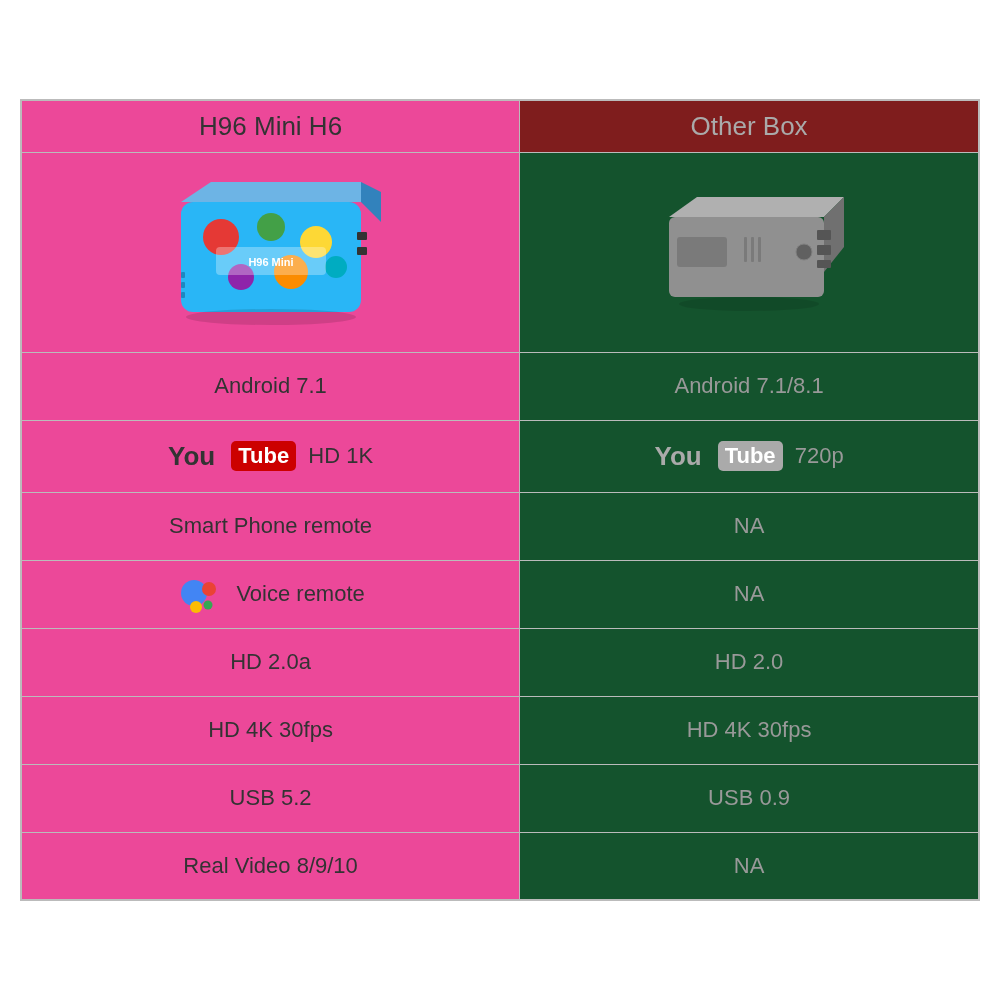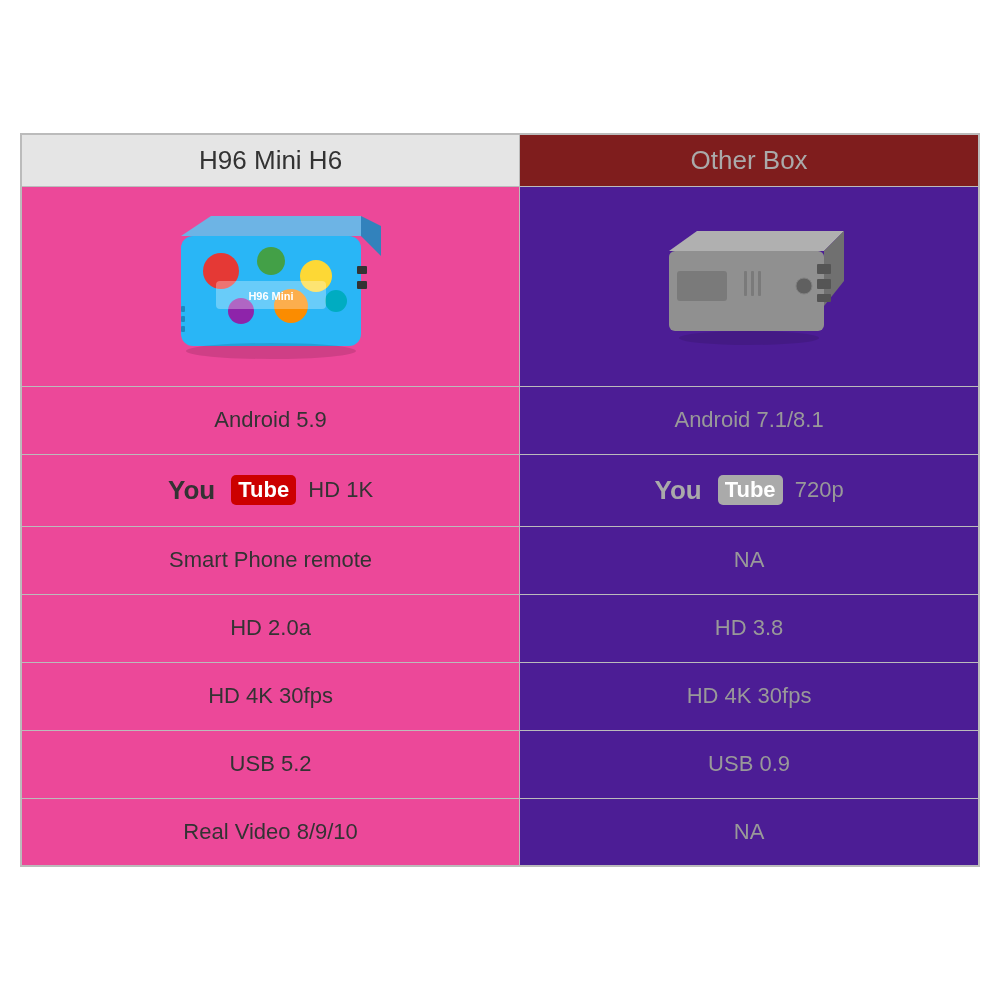--- a/index.html
+++ b/index.html
@@ -17,39 +17,39 @@
       border-collapse: collapse;
       border: 2px solid #bbb;
     }
     .comparison-table td, .comparison-table th {
       border: 1.5px solid #bbb;
       text-align: center;
       padding: 10px 16px;
       vertical-align: middle;
     }
     .header-left {
-      background: #e5e5e5;
+      background: #ec4899;
       font-size: 26px;
       font-weight: 400;
       color: #333;
       padding: 18px;
     }
     .header-right {
       background: #7f1d1d;
       font-size: 26px;
       font-weight: 400;
       color: #aaa;
       padding: 18px;
     }
     .row-left {
       background: #ec4899;
       color: #333;
     }
     .row-right {
-      background: #4c1d95;
+      background: #14532d;
       color: #999;
     }
     .image-cell {
       padding: 20px;
       height: 200px;
     }
     
     .product-image-h96 {
       width: 220px;
       height: 160px;
@@ -172,21 +172,21 @@
 
         <rect x="95" y="55" width="3" height="25" rx="1" fill="#7a7a7a"></rect>
         <rect x="102" y="55" width="3" height="25" rx="1" fill="#7a7a7a"></rect>
         <rect x="109" y="55" width="3" height="25" rx="1" fill="#7a7a7a"></rect>
 
         <ellipse cx="100" cy="122" rx="70" ry="7" fill="rgba(0,0,0,0.1)"></ellipse>
       </svg>
         </td>
       </tr>
       <tr>
-        <td class="text-cell row-left">Android 5.9</td>
+        <td class="text-cell row-left">Android 7.1</td>
         <td class="text-cell row-right">Android 7.1/8.1</td>
       </tr>
       <tr>
         <td class="text-cell row-left youtube-cell">
       <span class="yt-badge">
         <span class="yt-text-you">You</span>
             <span class="yt-text-tube">Tube</span>
       </span>
       <span class="yt-resolution"> HD 1K</span></td>
         <td class="text-cell row-right youtube-cell">
@@ -194,22 +194,41 @@
         <span class="yt-text-you" style="color:#aaa">You</span>
             <span class="yt-text-tube-gray">Tube</span>
       </span>
       <span class="yt-resolution" style="color:#999"> 720p</span></td>
       </tr>
       <tr>
         <td class="text-cell row-left">Smart Phone remote</td>
         <td class="text-cell row-right">NA</td>
       </tr>
       <tr>
+        <td class="text-cell row-left">
+      <div class="voice-cell">
+
+        <svg width="52" height="38" viewBox="0 0 52 38" xmlns="http://www.w3.org/2000/svg">
+
+          <circle cx="18" cy="18" r="13" fill="#4285f4"></circle>
+
+          <circle cx="33" cy="14" r="7" fill="#ea4335"></circle>
+
+          <circle cx="20" cy="32" r="6" fill="#fbbc04"></circle>
+
+          <circle cx="32" cy="30" r="4.5" fill="#34a853"></circle>
+        </svg>
+        <span style="font-size:22px; color:#333;">Voice remote</span>
+      </div>
+        </td>
+        <td class="text-cell row-right"><span style="font-size:22px;">NA</span></td>
+      </tr>
+      <tr>
         <td class="text-cell row-left">HD 2.0a</td>
-        <td class="text-cell row-right">HD 3.8</td>
+        <td class="text-cell row-right">HD 2.0</td>
       </tr>
       <tr>
         <td class="text-cell row-left">HD 4K  30fps</td>
         <td class="text-cell row-right">HD 4K  30fps</td>
       </tr>
       <tr>
         <td class="text-cell row-left">USB 5.2</td>
         <td class="text-cell row-right">USB 0.9</td>
       </tr>
       <tr>

